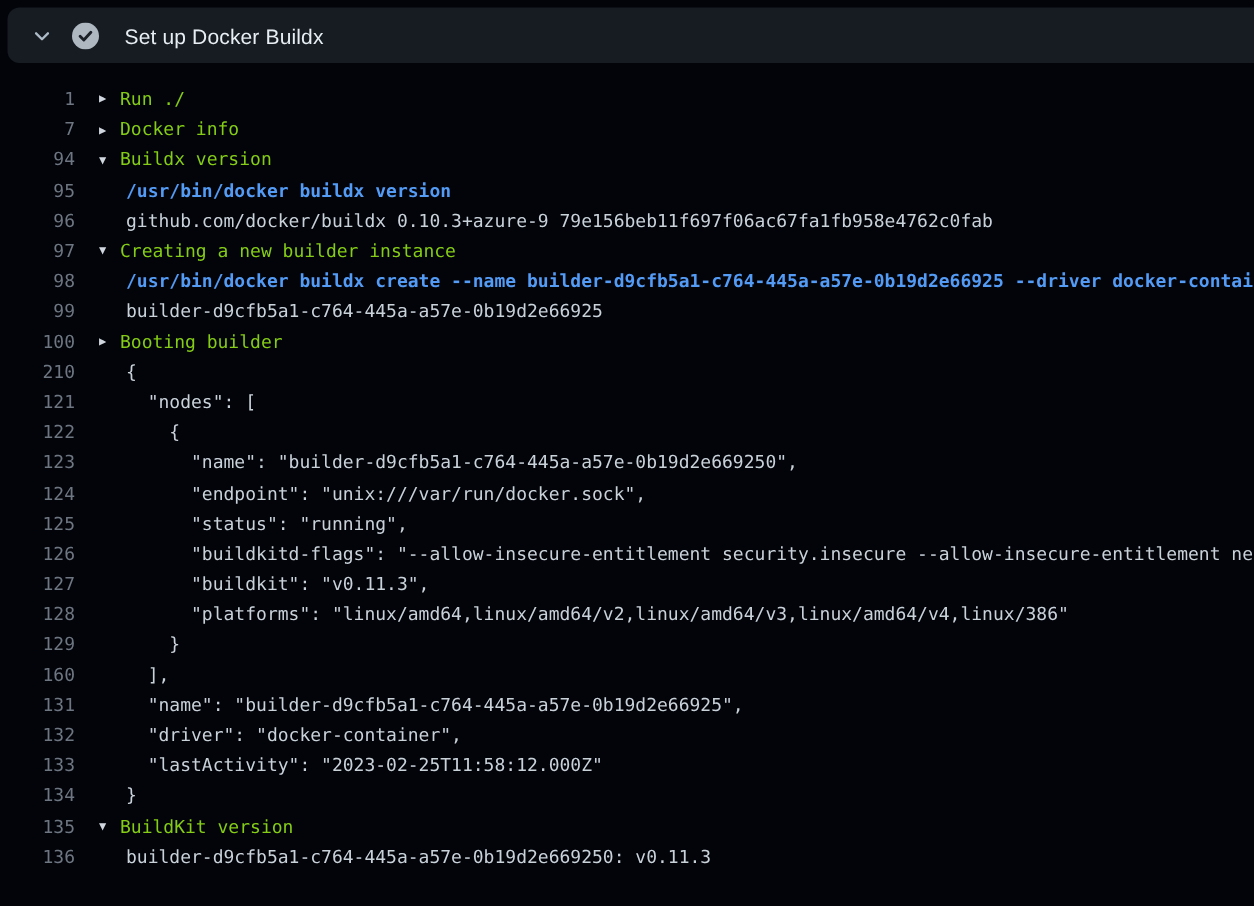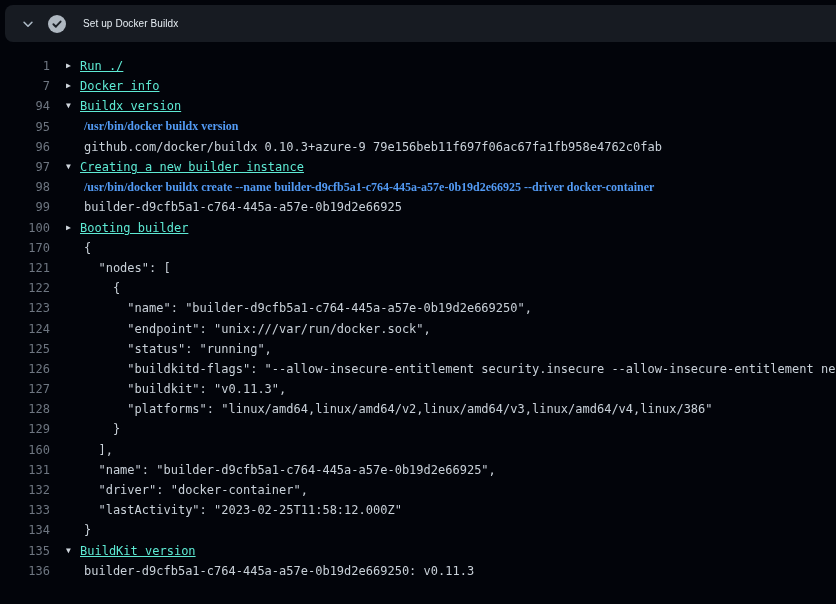--- a/index.html
+++ b/index.html
@@ -27,21 +27,21 @@
     color: #adbac7;
   }
   .check-wrap {
     width: 20px; height: 20px;
     margin-left: 4px;
     display: flex; align-items: center; justify-content: center;
   }
   .step-title {
     margin-left: 16px;
     font-family: "Liberation Sans", "DejaVu Sans", sans-serif;
-    font-size: 10px;
+    font-size: 14px;
     color: #e6edf3;
     letter-spacing: 0.1px;
   }
   
   .log {
     position: absolute;
     top: 56px; left: 0; right: 0;
     font-size: 12px;
   }
   .row {
@@ -62,23 +62,23 @@
     color: #c9d1d9;
   }
   .arrow {
     display: inline-block;
     width: 14px;
     font-size: 8px;
     color: #d0d7de;
     vertical-align: middle;
     transform: translateY(-1px);
   }
-  .group-title { color: #5eead4; text-decoration: underline; }
+  .group-title { color: #84cc16; }
   .plain .content, .cmd .content { padding-left: 34px; }
-  .cmd .content { color: #539bf5; font-weight: bold; font-family: Liberation Serif, serif; }
+  .cmd .content { color: #539bf5; font-weight: bold; }
 </style>
 </head>
 <body>
 
 <div class="step-header">
   <span class="chev">
     <svg width="14" height="14" viewBox="0 0 16 16" fill="none">
       <path d="M3.5 6l4.5 4.5L12.5 6" stroke="#adbac7" stroke-width="1.8" stroke-linecap="round" stroke-linejoin="round"></path>
     </svg>
   </span>
@@ -94,21 +94,21 @@
 <div class="log" id="log">
     <div class="row"><span class="num">1</span><span class="content"><span class="arrow">▶</span><span class="group-title">Run ./</span></span></div>
     <div class="row"><span class="num">7</span><span class="content"><span class="arrow">▶</span><span class="group-title">Docker info</span></span></div>
     <div class="row"><span class="num">94</span><span class="content"><span class="arrow">▼</span><span class="group-title">Buildx version</span></span></div>
     <div class="row cmd"><span class="num">95</span><span class="content">/usr/bin/docker buildx version</span></div>
     <div class="row plain"><span class="num">96</span><span class="content">github.com/docker/buildx 0.10.3+azure-9 79e156beb11f697f06ac67fa1fb958e4762c0fab</span></div>
     <div class="row"><span class="num">97</span><span class="content"><span class="arrow">▼</span><span class="group-title">Creating a new builder instance</span></span></div>
     <div class="row cmd"><span class="num">98</span><span class="content">/usr/bin/docker buildx create --name builder-d9cfb5a1-c764-445a-a57e-0b19d2e66925 --driver docker-container</span></div>
     <div class="row plain"><span class="num">99</span><span class="content">builder-d9cfb5a1-c764-445a-a57e-0b19d2e66925</span></div>
     <div class="row"><span class="num">100</span><span class="content"><span class="arrow">▶</span><span class="group-title">Booting builder</span></span></div>
-    <div class="row plain"><span class="num">170</span><span class="content">{</span></div>
+    <div class="row plain"><span class="num">210</span><span class="content">{</span></div>
     <div class="row plain"><span class="num">121</span><span class="content">  "nodes": [</span></div>
     <div class="row plain"><span class="num">122</span><span class="content">    {</span></div>
     <div class="row plain"><span class="num">123</span><span class="content">      "name": "builder-d9cfb5a1-c764-445a-a57e-0b19d2e669250",</span></div>
     <div class="row plain"><span class="num">124</span><span class="content">      "endpoint": "unix:///var/run/docker.sock",</span></div>
     <div class="row plain"><span class="num">125</span><span class="content">      "status": "running",</span></div>
     <div class="row plain"><span class="num">126</span><span class="content">      "buildkitd-flags": "--allow-insecure-entitlement security.insecure --allow-insecure-entitlement network.host",</span></div>
     <div class="row plain"><span class="num">127</span><span class="content">      "buildkit": "v0.11.3",</span></div>
     <div class="row plain"><span class="num">128</span><span class="content">      "platforms": "linux/amd64,linux/amd64/v2,linux/amd64/v3,linux/amd64/v4,linux/386"</span></div>
     <div class="row plain"><span class="num">129</span><span class="content">    }</span></div>
     <div class="row plain"><span class="num">160</span><span class="content">  ],</span></div>

